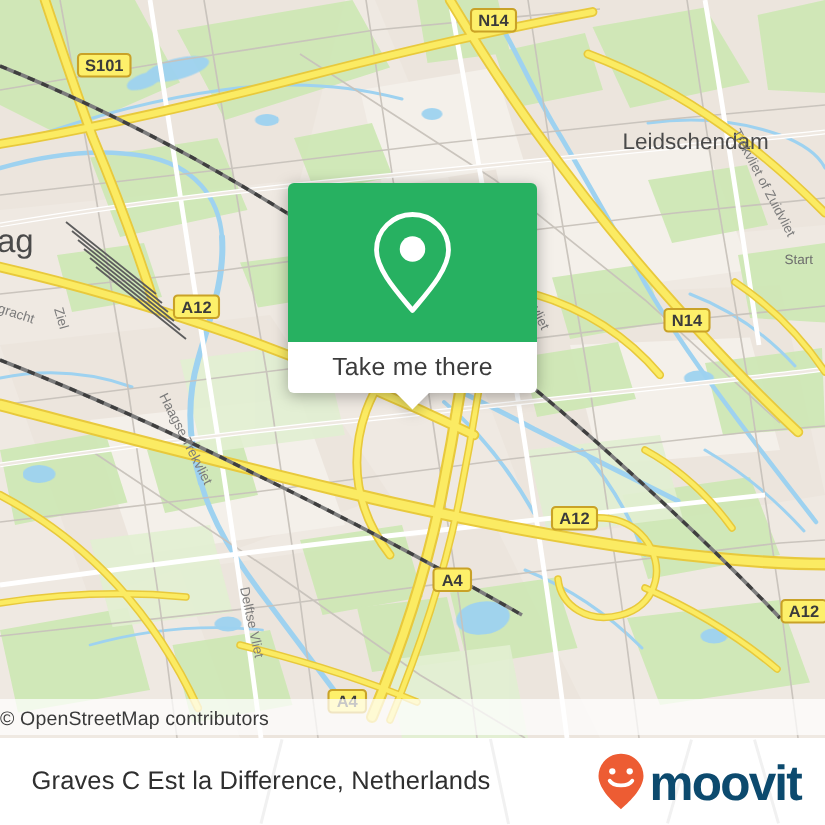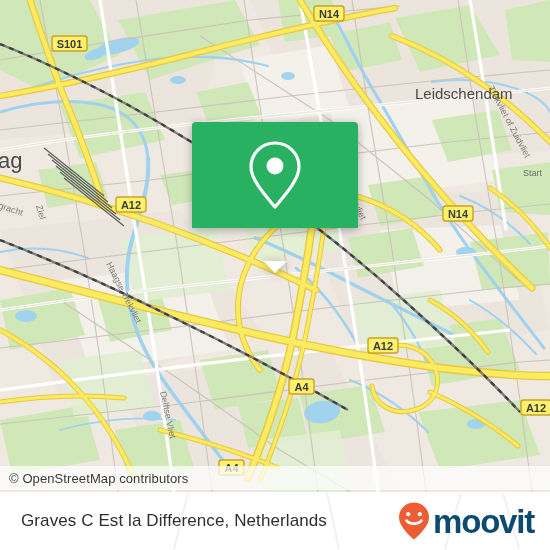--- a/index.html
+++ b/index.html
@@ -36,21 +36,20 @@
   
   #attrib {
     position: absolute;
     left: 0;
     top: 466px;
     width: 550px;
     height: 24px;
     background: rgba(255,255,255,0.72);
     display: flex;
     align-items: center;
-    padding-left: 9px;
     box-sizing: border-box;
     z-index: 40;
   }
   #attrib span {
     font-size: 13px;
     color: #3a3a3a;
     letter-spacing: 0.1px;
     font-family: "Liberation Sans", sans-serif;
   }
 
@@ -415,20 +414,23 @@
     </div>
   </div>
 
   <div id="callout">
     <div id="callout-green">
       <svg width="58" height="72" viewBox="0 0 58 72">
         <path d="M29 4 C15.8 4 5 14.6 5 27.7 C5 41 19.5 56.5 29 68 C38.5 56.5 53 41 53 27.7 C53 14.6 42.2 4 29 4 Z" fill="none" stroke="#ffffff" stroke-width="3.2" stroke-linejoin="round"></path>
         <circle cx="29" cy="27" r="8.5" fill="#ffffff"></circle>
       </svg>
     </div>
+    <div id="callout-label">
+      <span>Take me there</span>
+    </div>
     <div id="callout-tail"></div>
   </div>
 
   <div id="footer">
     <div class="footer-ghost" style="left:180px;top:0;width:2px;height:58px;transform:rotate(14deg);"></div>
     <div class="footer-ghost" style="left:332px;top:0;width:2px;height:58px;transform:rotate(-12deg);"></div>
     <div class="footer-ghost" style="left:452px;top:0;width:2px;height:58px;transform:rotate(16deg);"></div>
     <div class="footer-ghost" style="left:510px;top:0;width:2px;height:58px;transform:rotate(-16deg);"></div>
 
     <div id="footer-title">Graves C Est la Difference, Netherlands</div>

